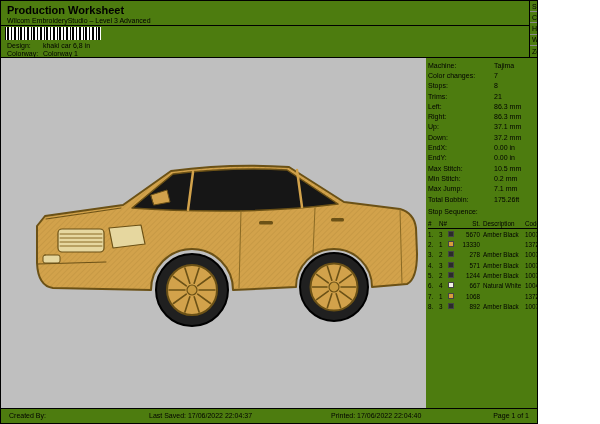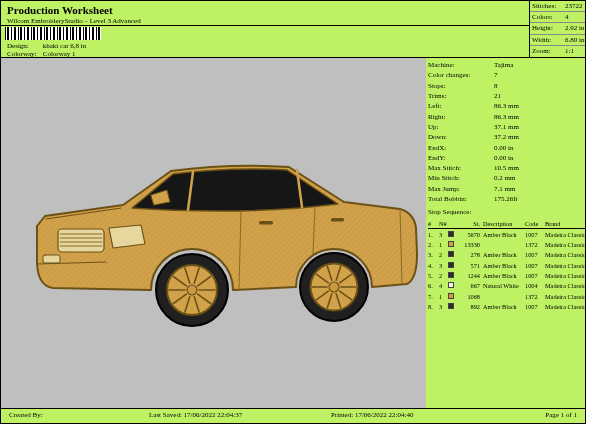--- a/index.html
+++ b/index.html
@@ -1,20 +1,20 @@
 <!DOCTYPE html>
 <html><head>
 <meta charset="utf-8">
 <style>
   * { box-sizing: border-box; margin: 0; padding: 0; }
   html, body { width: 600px; height: 424px; }
   .page {
-    position: relative; width: 586px; height: 424px;
-    background: #bef264; color: #000;
-    font-family: Liberation Serif, serif;
+    position: relative; width: 538px; height: 424px;
+    background: #4d7c0f; color: #000;
+    font-family: Liberation Sans, sans-serif;
     border: 1px solid #000; overflow: hidden;
   }
   .title { position: absolute; left: 6px; top: 3px; font-size: 11px; font-weight: bold; }
   .subtitle { position: absolute; left: 6px; top: 16px; font-size: 7px; }
   .header-rule { position: absolute; left: 0; top: 24px; width: 528px; height: 1px; background: #000; }
   .barcode {
     position: absolute; left: 4px; top: 26px; width: 96px; height: 13px;
     background: repeating-linear-gradient(90deg,
       #000 0 1px, #fff 1px 2px, #000 2px 4px, #fff 4px 6px,
       #000 6px 7px, #fff 7px 9px, #000 9px 11px, #fff 11px 13px);

